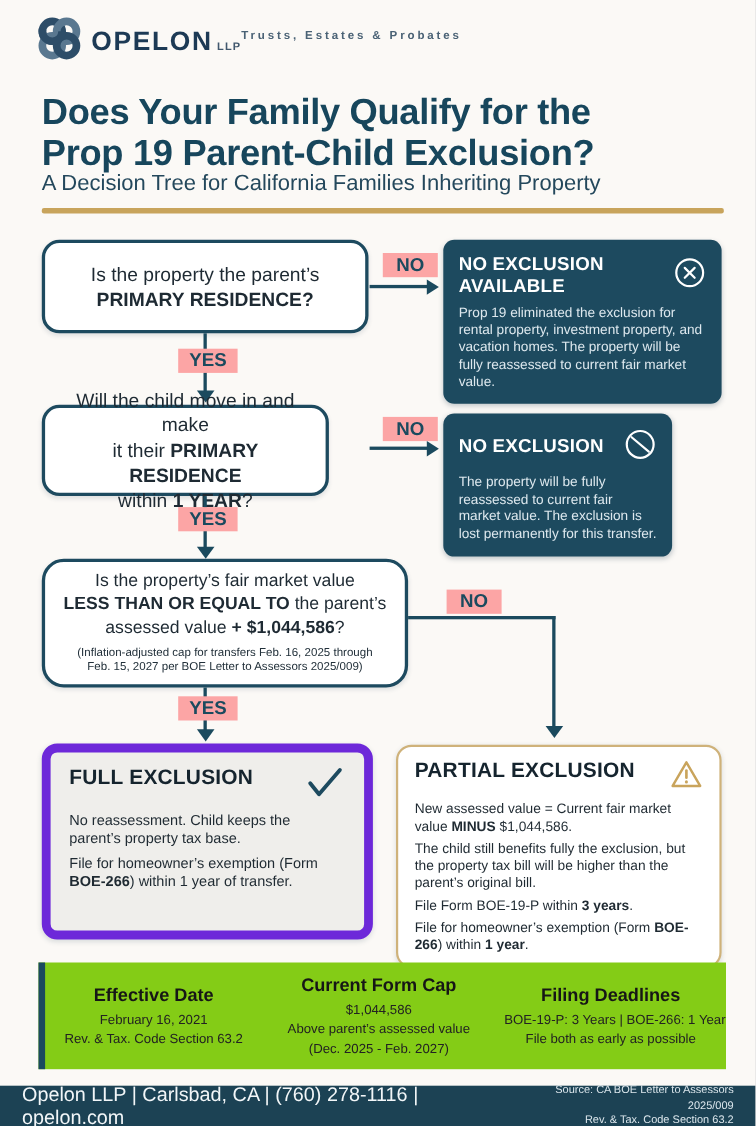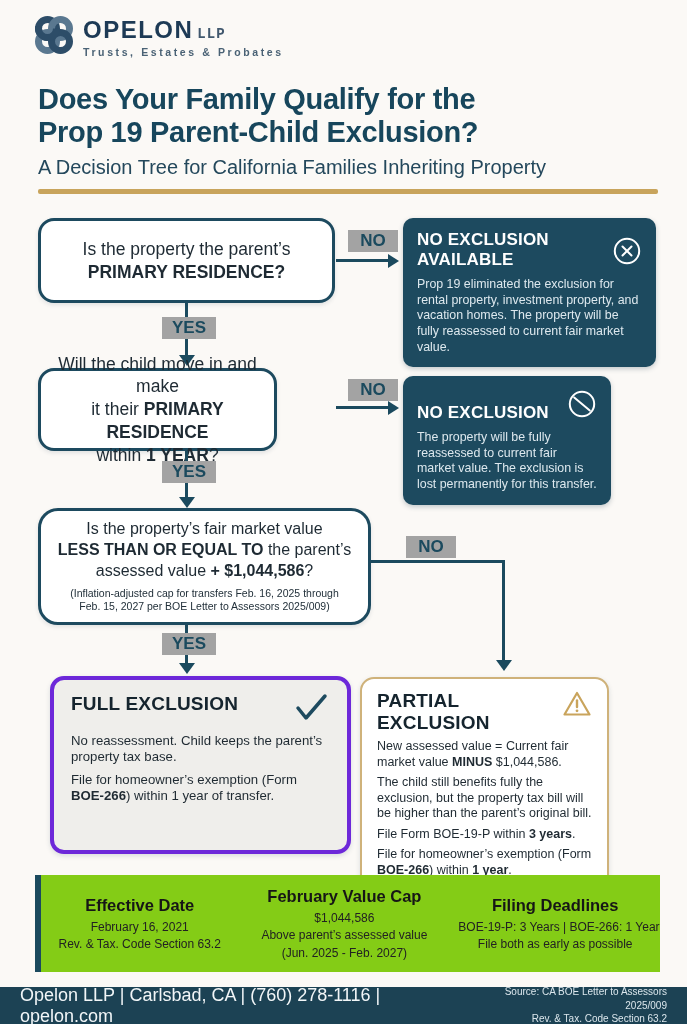--- a/index.html
+++ b/index.html
@@ -4,61 +4,61 @@
 <style>
   html,body{margin:0;padding:0;background:#d8d8d8;}
   .page{
     position:relative;width:687px;height:1024px;margin:0 auto;
     background:#fbf9f6;overflow:hidden;
     font-family:"Liberation Sans","DejaVu Sans",sans-serif;
     color:#1e2a33;
   }
   
   .logo{position:absolute;left:33px;top:14px;display:flex;align-items:center;gap:8px;}
-  .logo-txt{display:flex;flex-direction:column;}
+  .logo-txt{display:flex;flex-direction:row;}
   .brand-row{display:flex;align-items:baseline;gap:4px;}
   .brand{font-size:24px;font-weight:800;letter-spacing:1.5px;color:#1d3a55;}
-  .brand-suffix{font-size:14px;font-weight:600;letter-spacing:1px;color:#41586e;font-family:Liberation Mono, monospace;}
+  .brand-suffix{font-size:10px;font-weight:600;letter-spacing:1px;color:#41586e;}
   .tagline{font-size:10.5px;letter-spacing:2.6px;color:#4a6275;font-weight:600;margin-top:2px;}
-  .title{position:absolute;left:38px;top:83px;width:640px;font-size:29px;line-height:1.13;
+  .title{position:absolute;left:38px;top:83px;width:640px;font-size:33px;line-height:1.13;
     font-weight:800;color:#17465c;letter-spacing:-0.3px;}
   .subtitle{position:absolute;left:38px;top:156px;width:630px;font-size:20px;color:#24485c;font-weight:500;}
   .gold-rule{position:absolute;left:38px;top:189px;width:620px;height:5px;background:#c8a45c;border-radius:2px;}
 
   
   .qbox{position:absolute;background:#ffffff;border:3px solid #1d4a5f;border-radius:16px;
     display:flex;flex-direction:column;justify-content:center;align-items:center;text-align:center;
     padding:8px 10px;box-sizing:border-box;box-shadow:0 2px 4px rgba(30,60,80,.12);}
   .qtext{font-size:17.5px;line-height:1.3;color:#1e2a33;}
   .qtext b{font-weight:800;}
   .qnote{font-size:10.5px;line-height:1.3;color:#22303a;margin-top:5px;}
   .yn{position:absolute;font-size:17px;font-weight:800;color:#1b4a5e;text-align:center;
-    background:#a3a3a3;padding:1px 4px;}
+    background:#fca5a5;padding:1px 4px;}
   .hline{position:absolute;height:3px;background:#1b4a5e;}
   .vline{position:absolute;width:3px;background:#1b4a5e;}
   .arr-right{position:absolute;width:0;height:0;border-top:7px solid transparent;
     border-bottom:7px solid transparent;border-left:11px solid #1b4a5e;}
   .arr-down{position:absolute;width:0;height:0;border-left:8px solid transparent;
     border-right:8px solid transparent;border-top:11px solid #1b4a5e;}
 
   .darkbox{position:absolute;background:#1d4a5f;border-radius:10px;color:#ffffff;
     padding:12px 14px;box-sizing:border-box;box-shadow:0 2px 5px rgba(30,60,80,.25);}
-  .darkbox .head{display:flex;align-items:flex-end;}
+  .darkbox .head{display:flex;align-items:center;}
   .darkbox .dtitle{flex:1;font-size:17px;font-weight:800;line-height:1.18;letter-spacing:.2px;}
   .darkbox .dicon{flex:0 0 auto;margin-left:8px;margin-top:1px;}
   .darkbox .dbody{font-size:12.4px;line-height:1.26;color:#dde8ee;margin-top:7px;}
 
   .outcome{position:absolute;box-sizing:border-box;border-radius:14px;
     box-shadow:0 2px 5px rgba(30,60,80,.15);}
   .outcome .head{display:flex;align-items:flex-start;}
   .outcome .otitle{flex:1;font-size:19px;font-weight:800;color:#15242e;letter-spacing:.2px;}
   .outcome .oicon{flex:0 0 auto;margin-left:8px;}
   .outcome p{margin:6px 0 0 0;line-height:1.24;color:#1f2a32;}
   .outcome p b{font-weight:800;}
-  .full{background:#efeeeb;border:4px solid #6d28d9;padding:13px 17px;margin-left:12px;}
+  .full{background:#efeeeb;border:8px solid #6d28d9;padding:13px 17px;}
   .full p{font-size:13.2px;}
   .partial{background:#ffffff;border:2px solid #cfb27a;padding:11px 15px;}
   .partial p{font-size:12.5px;margin-top:5px;}
 
   
   .infobar{position:absolute;left:35px;top:875px;width:625px;min-height:96px;background:#84cc16;
     border-left:6px solid #1b4a5e;box-sizing:border-box;display:flex;align-items:center;
     padding:12px 4px 10px 4px;}
   .infocol{text-align:center;padding:0 4px;box-sizing:border-box;}
   .infocol.c1{width:31%;}
@@ -119,21 +119,21 @@
         </svg>
       </span>
     </div>
     <div class="dbody">Prop 19 eliminated the exclusion for rental property, investment property, and vacation homes. The property will be fully reassessed to current fair market value.</div>
   </div>
 
   <div class="vline" style="left:185px;top:303px;height:54px;"></div>
   <div class="arr-down" style="left:178.5px;top:355px;"></div>
   <span class="yn" style="left:162px;top:317px;width:46px;">YES</span>
 
-  <div class="qbox" style="left:38px;top:368px;width:239px;height:83px;">
+  <div class="qbox" style="left:38px;top:368px;width:261px;height:83px;">
     <div class="qtext"><span>Will the child move in and make</span><br><span>it their </span><b>PRIMARY RESIDENCE</b><br><span>within </span><b>1 YEAR</b><span>?</span></div>
   </div>
   <span class="yn" style="left:348px;top:379px;width:42px;">NO</span>
   <div class="hline" style="left:336px;top:406px;width:53px;"></div>
   <div class="arr-right" style="left:388px;top:400.5px;"></div>
 
   <div class="darkbox" style="left:403px;top:376px;width:208px;min-height:111px;">
     <div class="head">
       <div class="dtitle">NO EXCLUSION</div>
       <span class="dicon">
@@ -170,21 +170,21 @@
       <span class="oicon">
         <svg width="38" height="30" viewBox="0 0 38 30" fill="none">
           <path d="M6 15 L14 25 L33 3" stroke="#1d4a5f" stroke-width="3.5" stroke-linecap="round" stroke-linejoin="round"></path>
         </svg>
       </span>
     </div>
     <p><span>No reassessment. Child keeps the parent’s property tax base.</span></p>
     <p><span>File for homeowner’s exemption (Form </span><b>BOE-266</b><span>) within 1 year of transfer.</span></p>
   </div>
 
-  <div class="outcome partial" style="left:360px;top:677px;width:249px;min-height:175px;">
+  <div class="outcome partial" style="left:360px;top:677px;width:296px;min-height:175px;">
     <div class="head">
       <div class="otitle">PARTIAL EXCLUSION</div>
       <span class="oicon">
         <svg width="30" height="28" viewBox="0 0 30 28" fill="none">
           <path d="M15 3 L27.5 24.5 L2.5 24.5 Z" stroke="#c9a45c" stroke-width="2.2" stroke-linejoin="round"></path>
           <path d="M15 10.5 L15 17" stroke="#c9a45c" stroke-width="2.4" stroke-linecap="round"></path>
           <circle cx="15" cy="20.8" r="1.4" fill="#c9a45c"></circle>
         </svg>
       </span>
     </div>
@@ -194,24 +194,24 @@
     <p><span>File for homeowner’s exemption (Form </span><b>BOE-266</b><span>) within </span><b>1 year</b><span>.</span></p>
   </div>
 
   <div class="infobar">
     <div class="infocol c1">
       <div class="ititle">Effective Date</div>
       <div class="iline">February 16, 2021</div>
       <div class="iline">Rev. &amp; Tax. Code Section 63.2</div>
     </div>
     <div class="infocol c2">
-      <div class="ititle">February Value Cap</div>
+      <div class="ititle">Current Form Cap</div>
       <div class="iline">$1,044,586</div>
       <div class="iline">Above parent’s assessed value</div>
-      <div class="iline">(Jun. 2025 - Feb. 2027)</div>
+      <div class="iline">(Dec. 2025 - Feb. 2027)</div>
     </div>
     <div class="infocol c3">
       <div class="ititle">Filing Deadlines</div>
       <div class="iline">BOE-19-P: 3 Years | BOE-266: 1 Year</div>
       <div class="iline">File both as early as possible</div>
     </div>
   </div>
 
   <div class="footer">
     <div class="f-contact">Opelon LLP | Carlsbad, CA | (760) 278-1116 | opelon.com</div>

